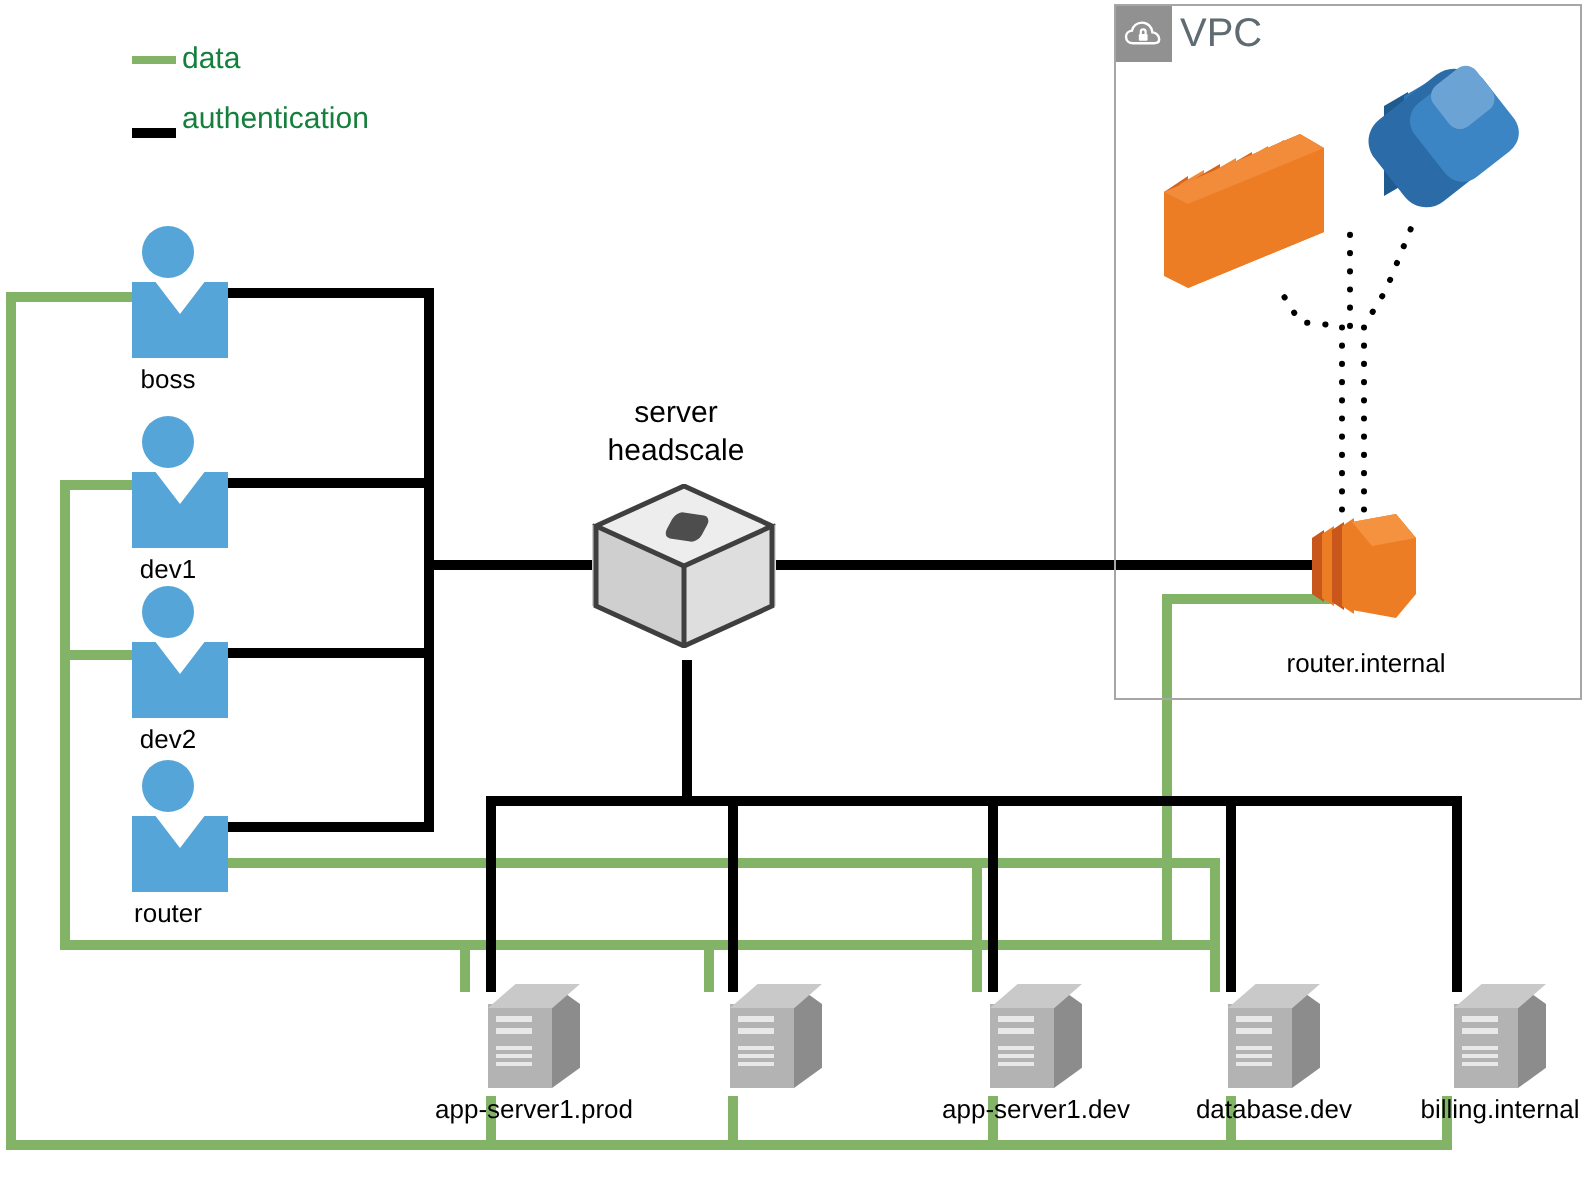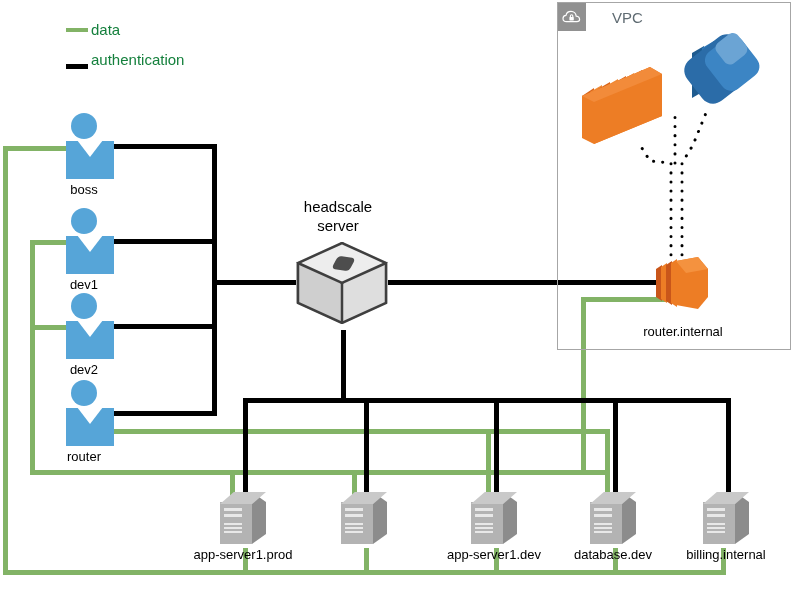--- a/index.html
+++ b/index.html
@@ -80,21 +80,21 @@
   }
   .node-label {
     font-size: 13px;
     color: #000000;
     text-align: center;
     margin-top: 3px;
     white-space: nowrap;
   }
 
   
-  .server-node { position: absolute; width: 46px; }
+  .server-node { position: absolute; width: 46px; margin-left: 24px; }
   .server-ico { position: relative; width: 46px; height: 52px; }
   .srv-front {
     position: absolute;
     left: 0; top: 10px;
     width: 32px; height: 42px;
     background: #b3b3b3;
   }
   .srv-side {
     position: absolute;
     left: 32px; top: 0px;
@@ -187,23 +187,23 @@
     height: 28px;
   }
   .vpc-badge {
     width: 28px; height: 28px;
     background: #919191;
     display: flex;
     align-items: center;
     justify-content: center;
   }
   .vpc-title {
-    font-size: 15px;
+    font-size: 20px;
     color: #5f6b72;
-    margin-left: 26px;
+    margin-left: 4px;
   }
 
   
   .orange-stack { position: absolute; }
   .blue-stack { position: absolute; }
 
   
   .router-ico { position: absolute; }
 
   .dotted { position: absolute; }
@@ -289,22 +289,22 @@
     <div class="user-body"></div>
     <div class="node-label">dev2</div>
   </div>
   <div class="user-node" style="left:66px; top:380px;">
     <div class="user-head"></div>
     <div class="user-body"></div>
     <div class="node-label">router</div>
   </div>
 
   <div class="cube-title" style="left:268px; top:197px;">
+    <div>server</div>
     <div>headscale</div>
-    <div>server</div>
   </div>
   <div class="cube-wrap" style="left:296px; top:242px;">
     <div class="cube-left"></div>
     <div class="cube-right"></div>
     <div class="cube-top"></div>
     <div class="cube-dot"></div>
     <svg class="cube-outline" width="92" height="82" viewBox="0 0 92 82">
       <polygon points="46,1 90,21 90,61 46,81 2,61 2,21" fill="none" stroke="#3f3f3f" stroke-width="2.5"></polygon>
       <polyline points="2,21 46,41 90,21" fill="none" stroke="#3f3f3f" stroke-width="2.5"></polyline>
       <line x1="46" y1="41" x2="46" y2="81" stroke="#3f3f3f" stroke-width="2.5"></line>

